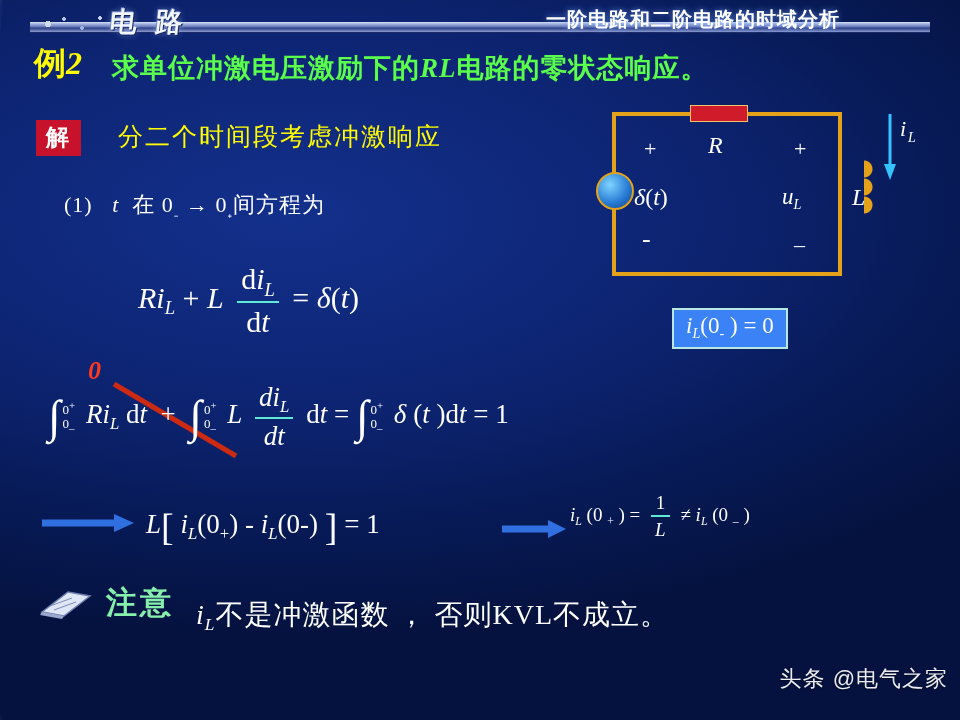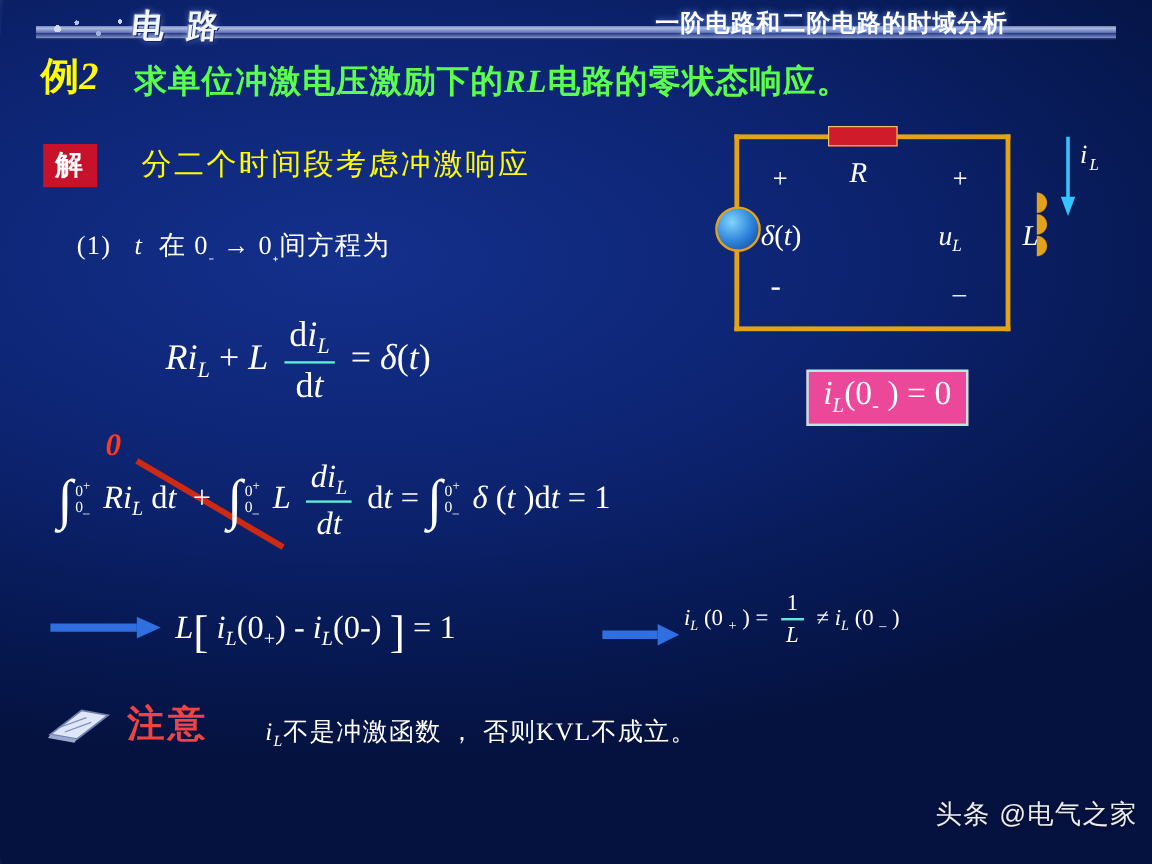--- a/index.html
+++ b/index.html
@@ -119,25 +119,25 @@
     position:absolute;height:0;
   }
   .eq3{left:146px;top:505px;font-size:27px;}
   .eq4{left:570px;top:492px;font-size:19px;}
 
   .note-icon{
     position:absolute;left:38px;top:586px;width:56px;height:34px;
   }
   .note-word{
     position:absolute;left:106px;top:582px;
-    font-size:31px;color:#ef4444;font-weight:bold;letter-spacing:3px;
+    font-size:31px;color:#86efac;font-weight:bold;letter-spacing:3px;
   }
   .note-text{
     position:absolute;left:196px;top:596px;
-    font-size:21px;color:#ffffff;letter-spacing:1px;margin-left:25px;
+    font-size:28px;color:#ffffff;letter-spacing:1px;
   }
 
   
   .circuit{position:absolute;left:612px;top:112px;width:262px;height:168px;}
   .wire{position:absolute;background:#e3a21a;}
   .src{
     position:absolute;left:-16px;top:60px;width:34px;height:34px;border-radius:50%;
     background:radial-gradient(circle at 35% 32%, #7fd4ff 0%, #2b7fd6 55%, #0c3f8f 100%);
     border:2px solid #e3a21a;
   }
@@ -149,22 +149,22 @@
     position:absolute;right:-9px;top:48px;width:19px;height:62px;
     background:
       radial-gradient(circle at 0 9px, #e3a21a 8px, transparent 9px),
       radial-gradient(circle at 0 27px, #e3a21a 8px, transparent 9px),
       radial-gradient(circle at 0 45px, #e3a21a 8px, transparent 9px);
   }
   .clab{position:absolute;color:#fff;}
   .il-arrow{position:absolute;right:-52px;top:-2px;}
   .init-box{
     position:absolute;left:672px;top:308px;
-    background:#ec4899;border:2px solid #b9e7e2;
-    padding:3px 12px 5px 12px;font-size:28px;color:#fff;
+    background:#3b82f6;border:2px solid #b9e7e2;
+    padding:3px 12px 5px 12px;font-size:23px;color:#fff;
   }
 
   
   .footer{position:absolute;left:0;bottom:0;width:960px;height:40px;}
   .nav-btns{
     position:absolute;left:676px;bottom:6px;display:flex;gap:6px;
   }
   .nav-btn{
     background:linear-gradient(#7e90c8,#3b4d95);
     border:1px solid #b7c4e8;border-radius:10px;

